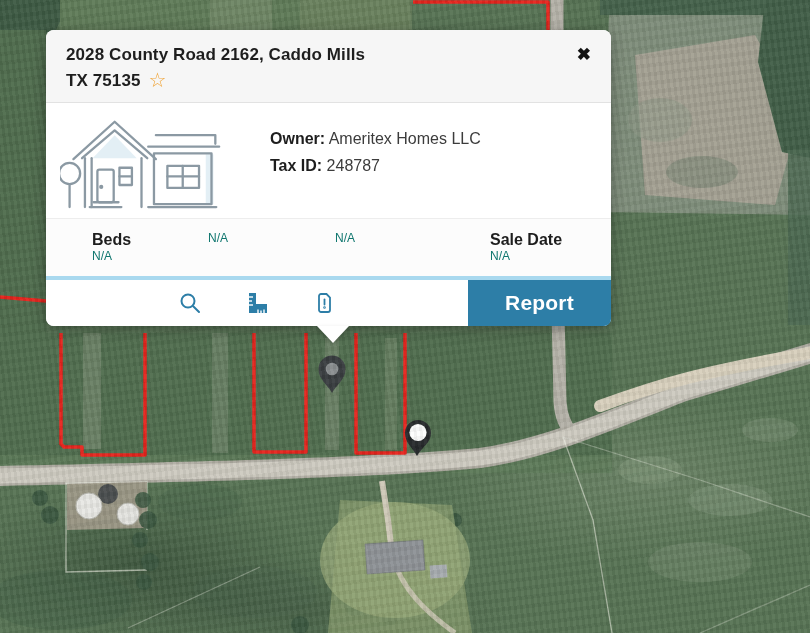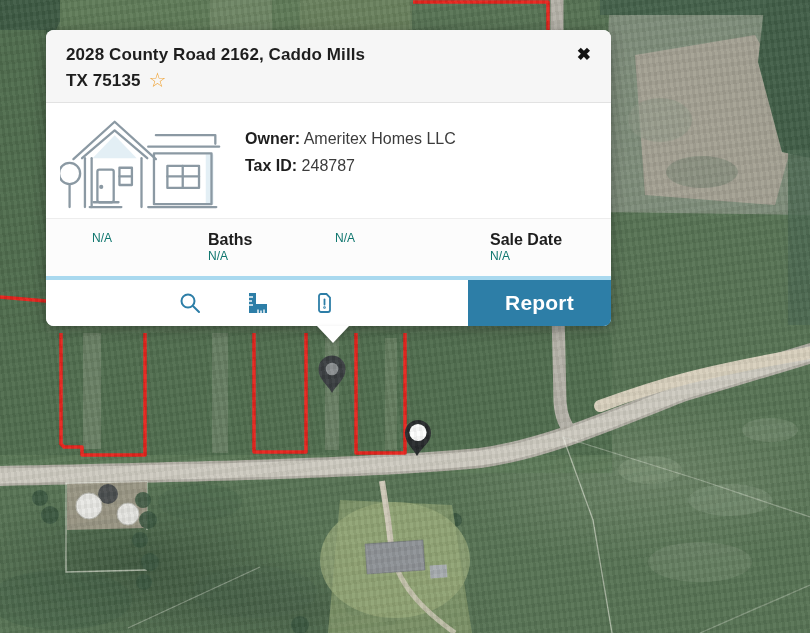--- a/index.html
+++ b/index.html
@@ -41,21 +41,21 @@
   .star{
     display:inline-block;margin-left:8px;color:#f0a63c;font-size:20px;
     font-weight:400;vertical-align:-1px;cursor:pointer;line-height:1;
   }
   .close-btn{
     position:absolute;top:14px;right:18px;border:none;background:none;
     font-size:17px;font-weight:700;color:#111;cursor:pointer;padding:2px;line-height:1;
   }
   .popup-body{display:flex;align-items:flex-start;padding:11px 20px 8px 14px;height:96px;}
   .house-art{width:163px;height:96px;flex:0 0 auto;margin-right:22px;}
-  .owner-block{margin-top:16px;font-size:16px;color:#333;}
+  .owner-block{margin-top:16px;font-size:16px;color:#333;margin-left:25px;}
   .owner-line{margin-bottom:9px;}
   .lbl{font-weight:700;color:#1e1e1e;}
   .val{color:#3c3c3c;}
   
   .stats{
     display:grid;grid-template-columns:116px 127px 155px 1fr;
     background:#fcfcfc;border-top:1px solid #ededed;
     padding:12px 20px 13px 46px;
   }
   .stat-label{font-size:16px;font-weight:700;color:#1e1e1e;}
@@ -233,24 +233,24 @@
         </div>
         <div class="owner-line">
           <span class="lbl">Tax ID:</span>
           <span class="val">248787</span>
         </div>
       </div>
     </div>
 
     <div class="stats">
       <div class="stat">
-        <div class="stat-value">N/A</div>
-      </div>
-      <div class="stat">
-        <div class="stat-label">Baths</div>
+        <div class="stat-label">Beds</div>
+        <div class="stat-value">N/A</div>
+      </div>
+      <div class="stat">
         <div class="stat-value">N/A</div>
       </div>
       <div class="stat">
         <div class="stat-value">N/A</div>
       </div>
       <div class="stat">
         <div class="stat-label">Sale Date</div>
         <div class="stat-value">N/A</div>
       </div>
     </div>

